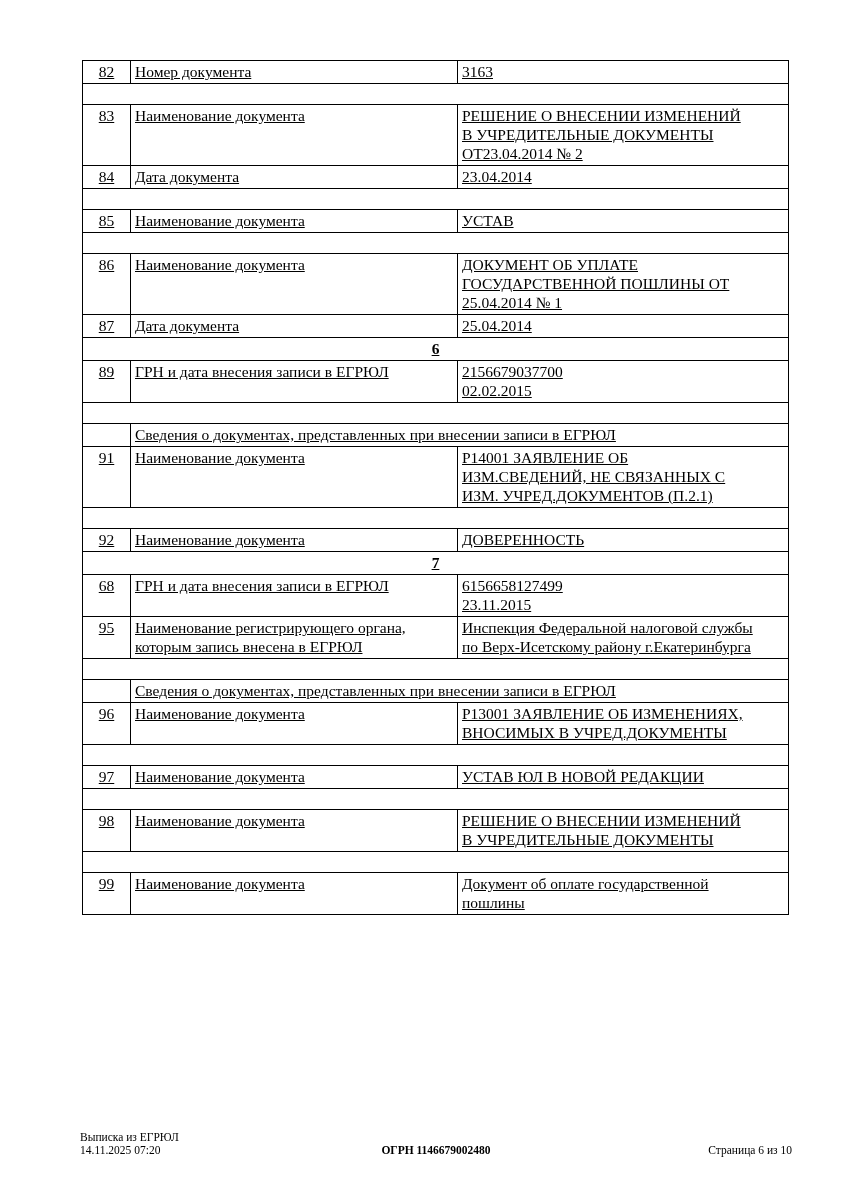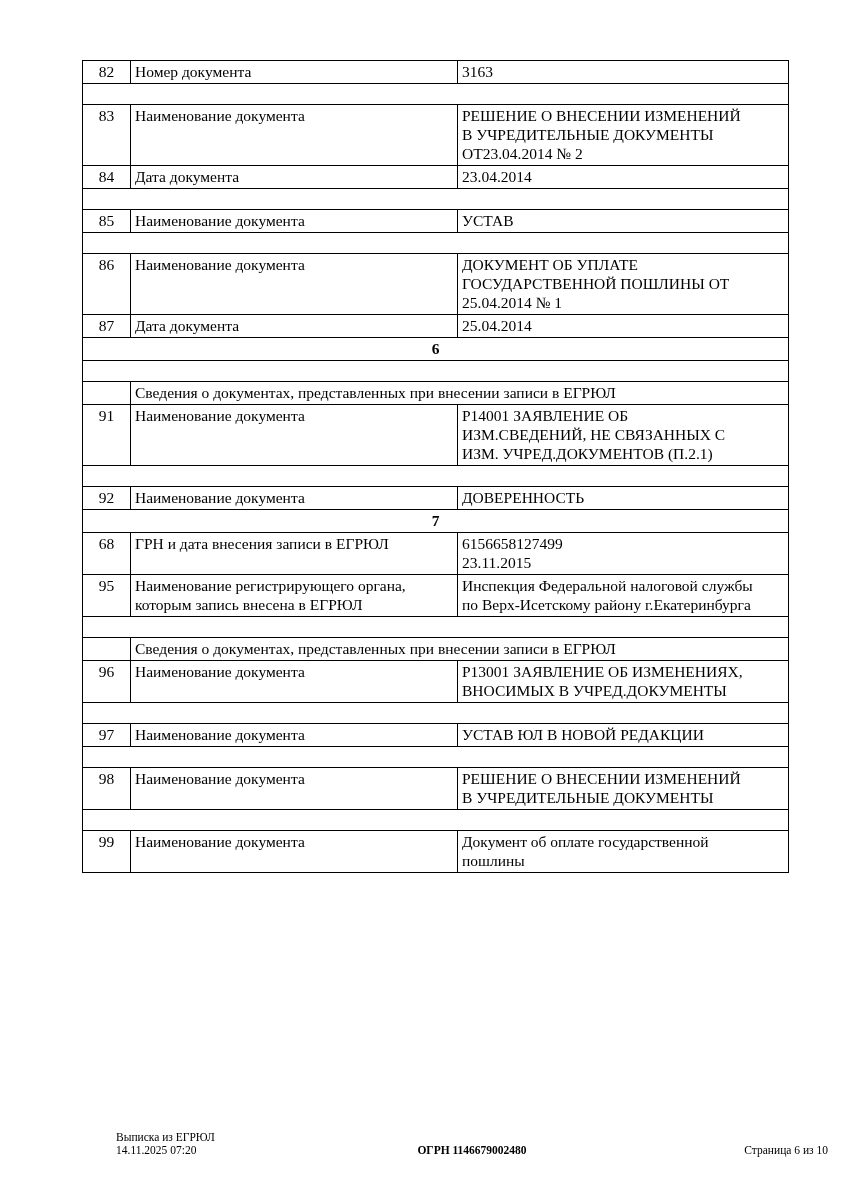--- a/index.html
+++ b/index.html
@@ -21,20 +21,21 @@
     height: 1200px;
     background: #ffffff;
   }
   table.egrul {
     position: absolute;
     left: 82px;
     top: 60px;
     width: 706px;
     border-collapse: collapse;
     table-layout: fixed;
+    text-decoration: underline;
   }
   table.egrul td {
     border: 1px solid #000;
     font-size: 15.5px;
     line-height: 19px;
     padding: 1px 4px 2px 4px;
     vertical-align: top;
     white-space: pre-line;
     overflow: hidden;
     word-wrap: break-word;
@@ -59,21 +60,20 @@
   }
   .footer {
     position: absolute;
     left: 80px;
     top: 1131px;
     width: 712px;
     display: flex;
     align-items: flex-end;
     font-size: 11.5px;
     line-height: 13px;
-    margin-left: 36px;
   }
   .footer .f-left  { flex: 1; text-align: left; }
   .footer .f-mid   { flex: 1; text-align: center; font-weight: bold; }
   .footer .f-right { flex: 1; text-align: right; }
 </style>
 </head>
 <body>
 
 <div class="page">
 
@@ -122,20 +122,26 @@
 ГОСУДАРСТВЕННОЙ ПОШЛИНЫ ОТ
 25.04.2014 № 1</td>
         </tr>
         <tr>
           <td class="num">87</td>
           <td>Дата документа</td>
           <td>25.04.2014</td>
         </tr>
         <tr>
           <td colspan="3" class="section">6</td>
+        </tr>
+        <tr>
+          <td class="num">89</td>
+          <td>ГРН и дата внесения записи в ЕГРЮЛ</td>
+          <td>2156679037700
+02.02.2015</td>
         </tr>
         <tr>
           <td colspan="3" class="spacer"></td>
         </tr>
         <tr>
           <td class="num"></td>
           <td colspan="2" class="grouphdr">Сведения о документах, представленных при внесении записи в ЕГРЮЛ</td>
         </tr>
         <tr>
           <td class="num">91</td>

